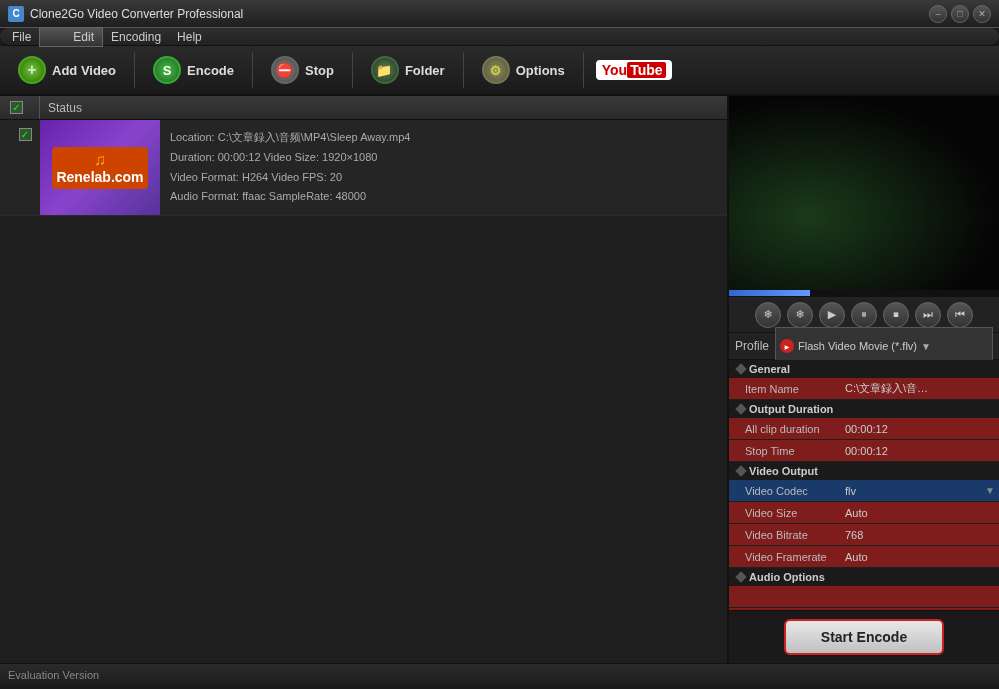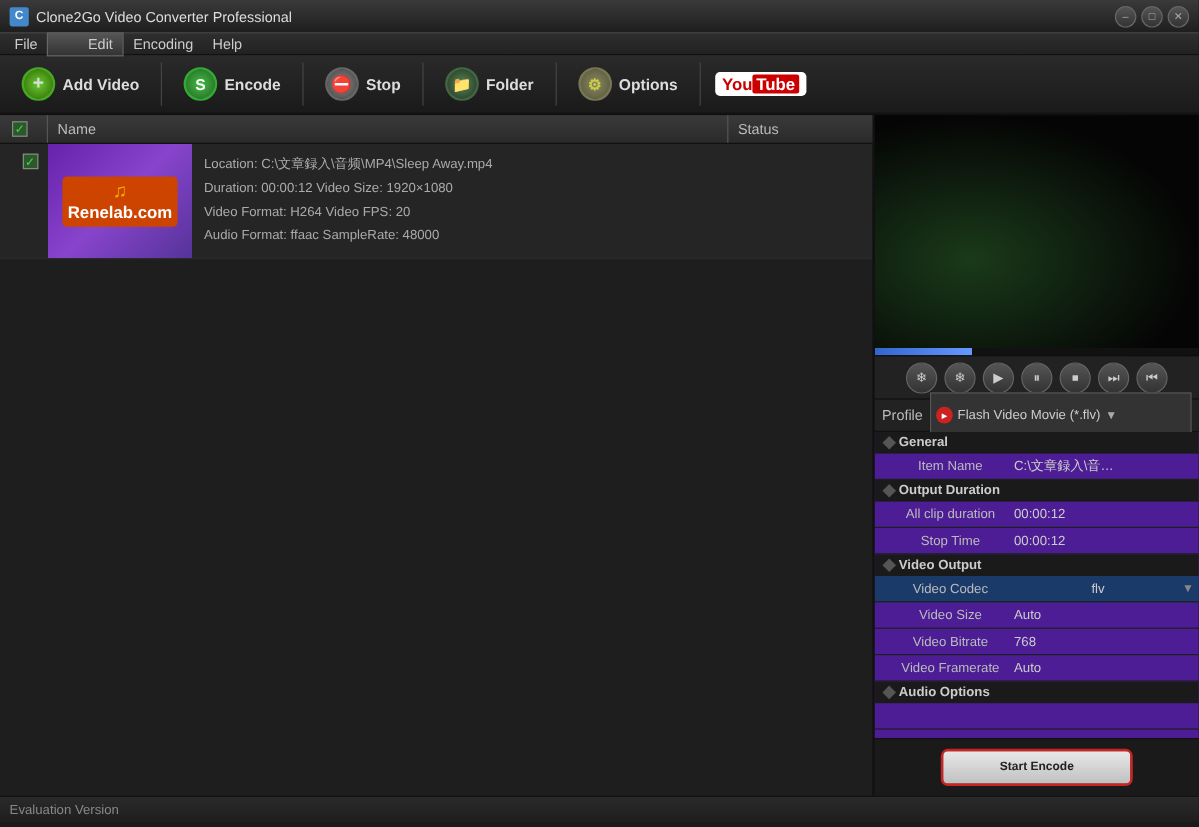--- a/index.html
+++ b/index.html
@@ -59,20 +59,21 @@
     }
 
     
     #menubar {
       background: linear-gradient(to bottom, #2e2e2e, #222);
       height: 18px;
       display: flex;
       align-items: center;
       padding: 0 4px;
       border-bottom: 1px solid #111;
+      border-radius: 11px;
     }
     .menu-item {
       padding: 2px 8px;
       color: #ccc;
       font-size: 12px;
       cursor: pointer;
     }
     .menu-item:hover, .menu-item.active {
       background: #444;
       padding-left: 33px;
@@ -341,23 +342,22 @@
     .profile-dropdown-arrow {
       color: #aaa;
       font-size: 10px;
       margin-left: 4px;
     }
 
     
     #settingspanel {
       flex: 1;
       overflow-y: auto;
-      background: #4c1d95;
+      background: #7f1d1d;
       font-size: 11px;
-      text-align: center;
     }
     .section-header {
       background: #1a1a1a;
       color: #ccc;
       padding: 3px 8px;
       font-weight: bold;
       font-size: 11px;
       display: flex;
       align-items: center;
       gap: 4px;
@@ -403,21 +403,21 @@
       padding: 8px;
       display: flex;
       justify-content: center;
       border-top: 1px solid #111;
     }
     .start-encode-btn {
       background: linear-gradient(to bottom, #e8e8e8, #c0c0c0);
       border: 2px solid #cc2222;
       border-radius: 6px;
       color: #222;
-      font-size: 10px;
+      font-size: 14px;
       font-weight: bold;
       padding: 8px 30px;
       cursor: pointer;
       min-width: 160px;
       text-align: center;
     }
 
     
     #statusbar {
       height: 22px;
@@ -487,21 +487,20 @@
   </div>
 </div>
 
 <div id="main">
 
   <div id="filelist">
     <div id="filelist-header">
       <div class="fh-check">
         <div class="cb">✓</div>
       </div>
-      <div class="fh-name">Name</div>
       <div class="fh-status">Status</div>
     </div>
     <div id="filelist-body">
       <div class="file-row">
         <div class="file-row-check">
           <div class="cb">✓</div>
         </div>
         <div class="file-thumb">
           <div class="thumb-logo">
             <div style="font-size:16px; color:#ffaa00;">♫</div>

